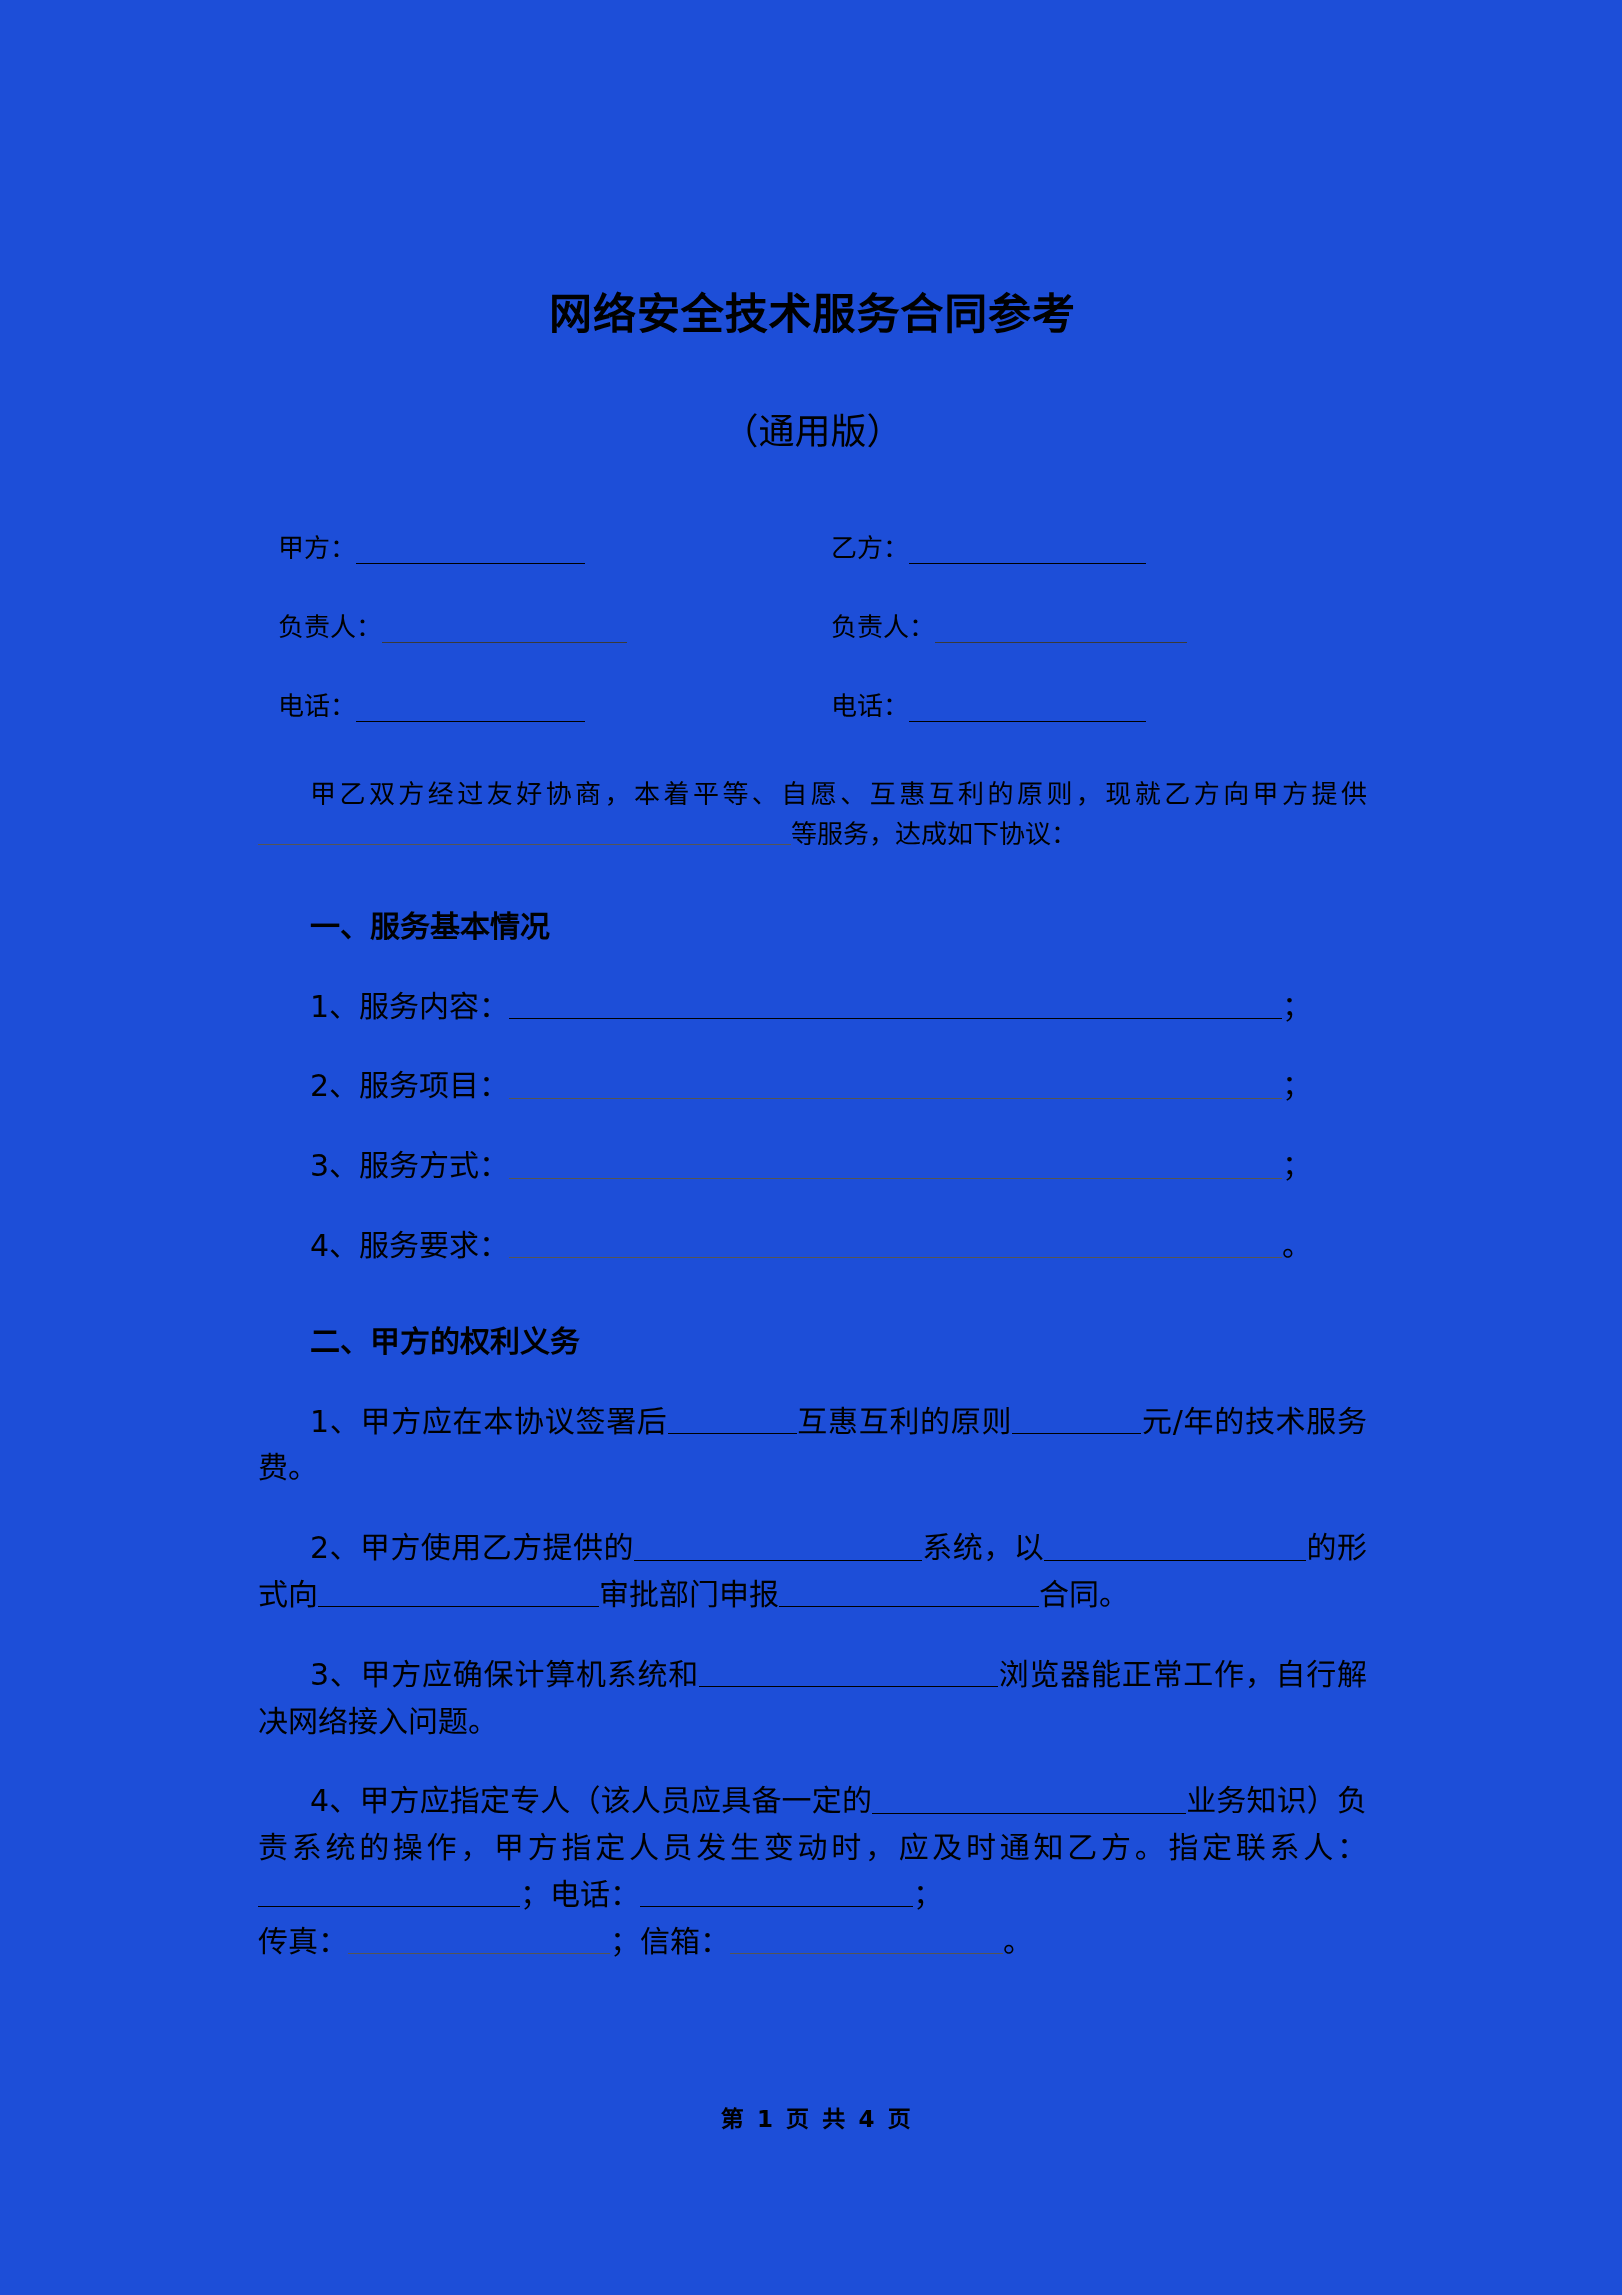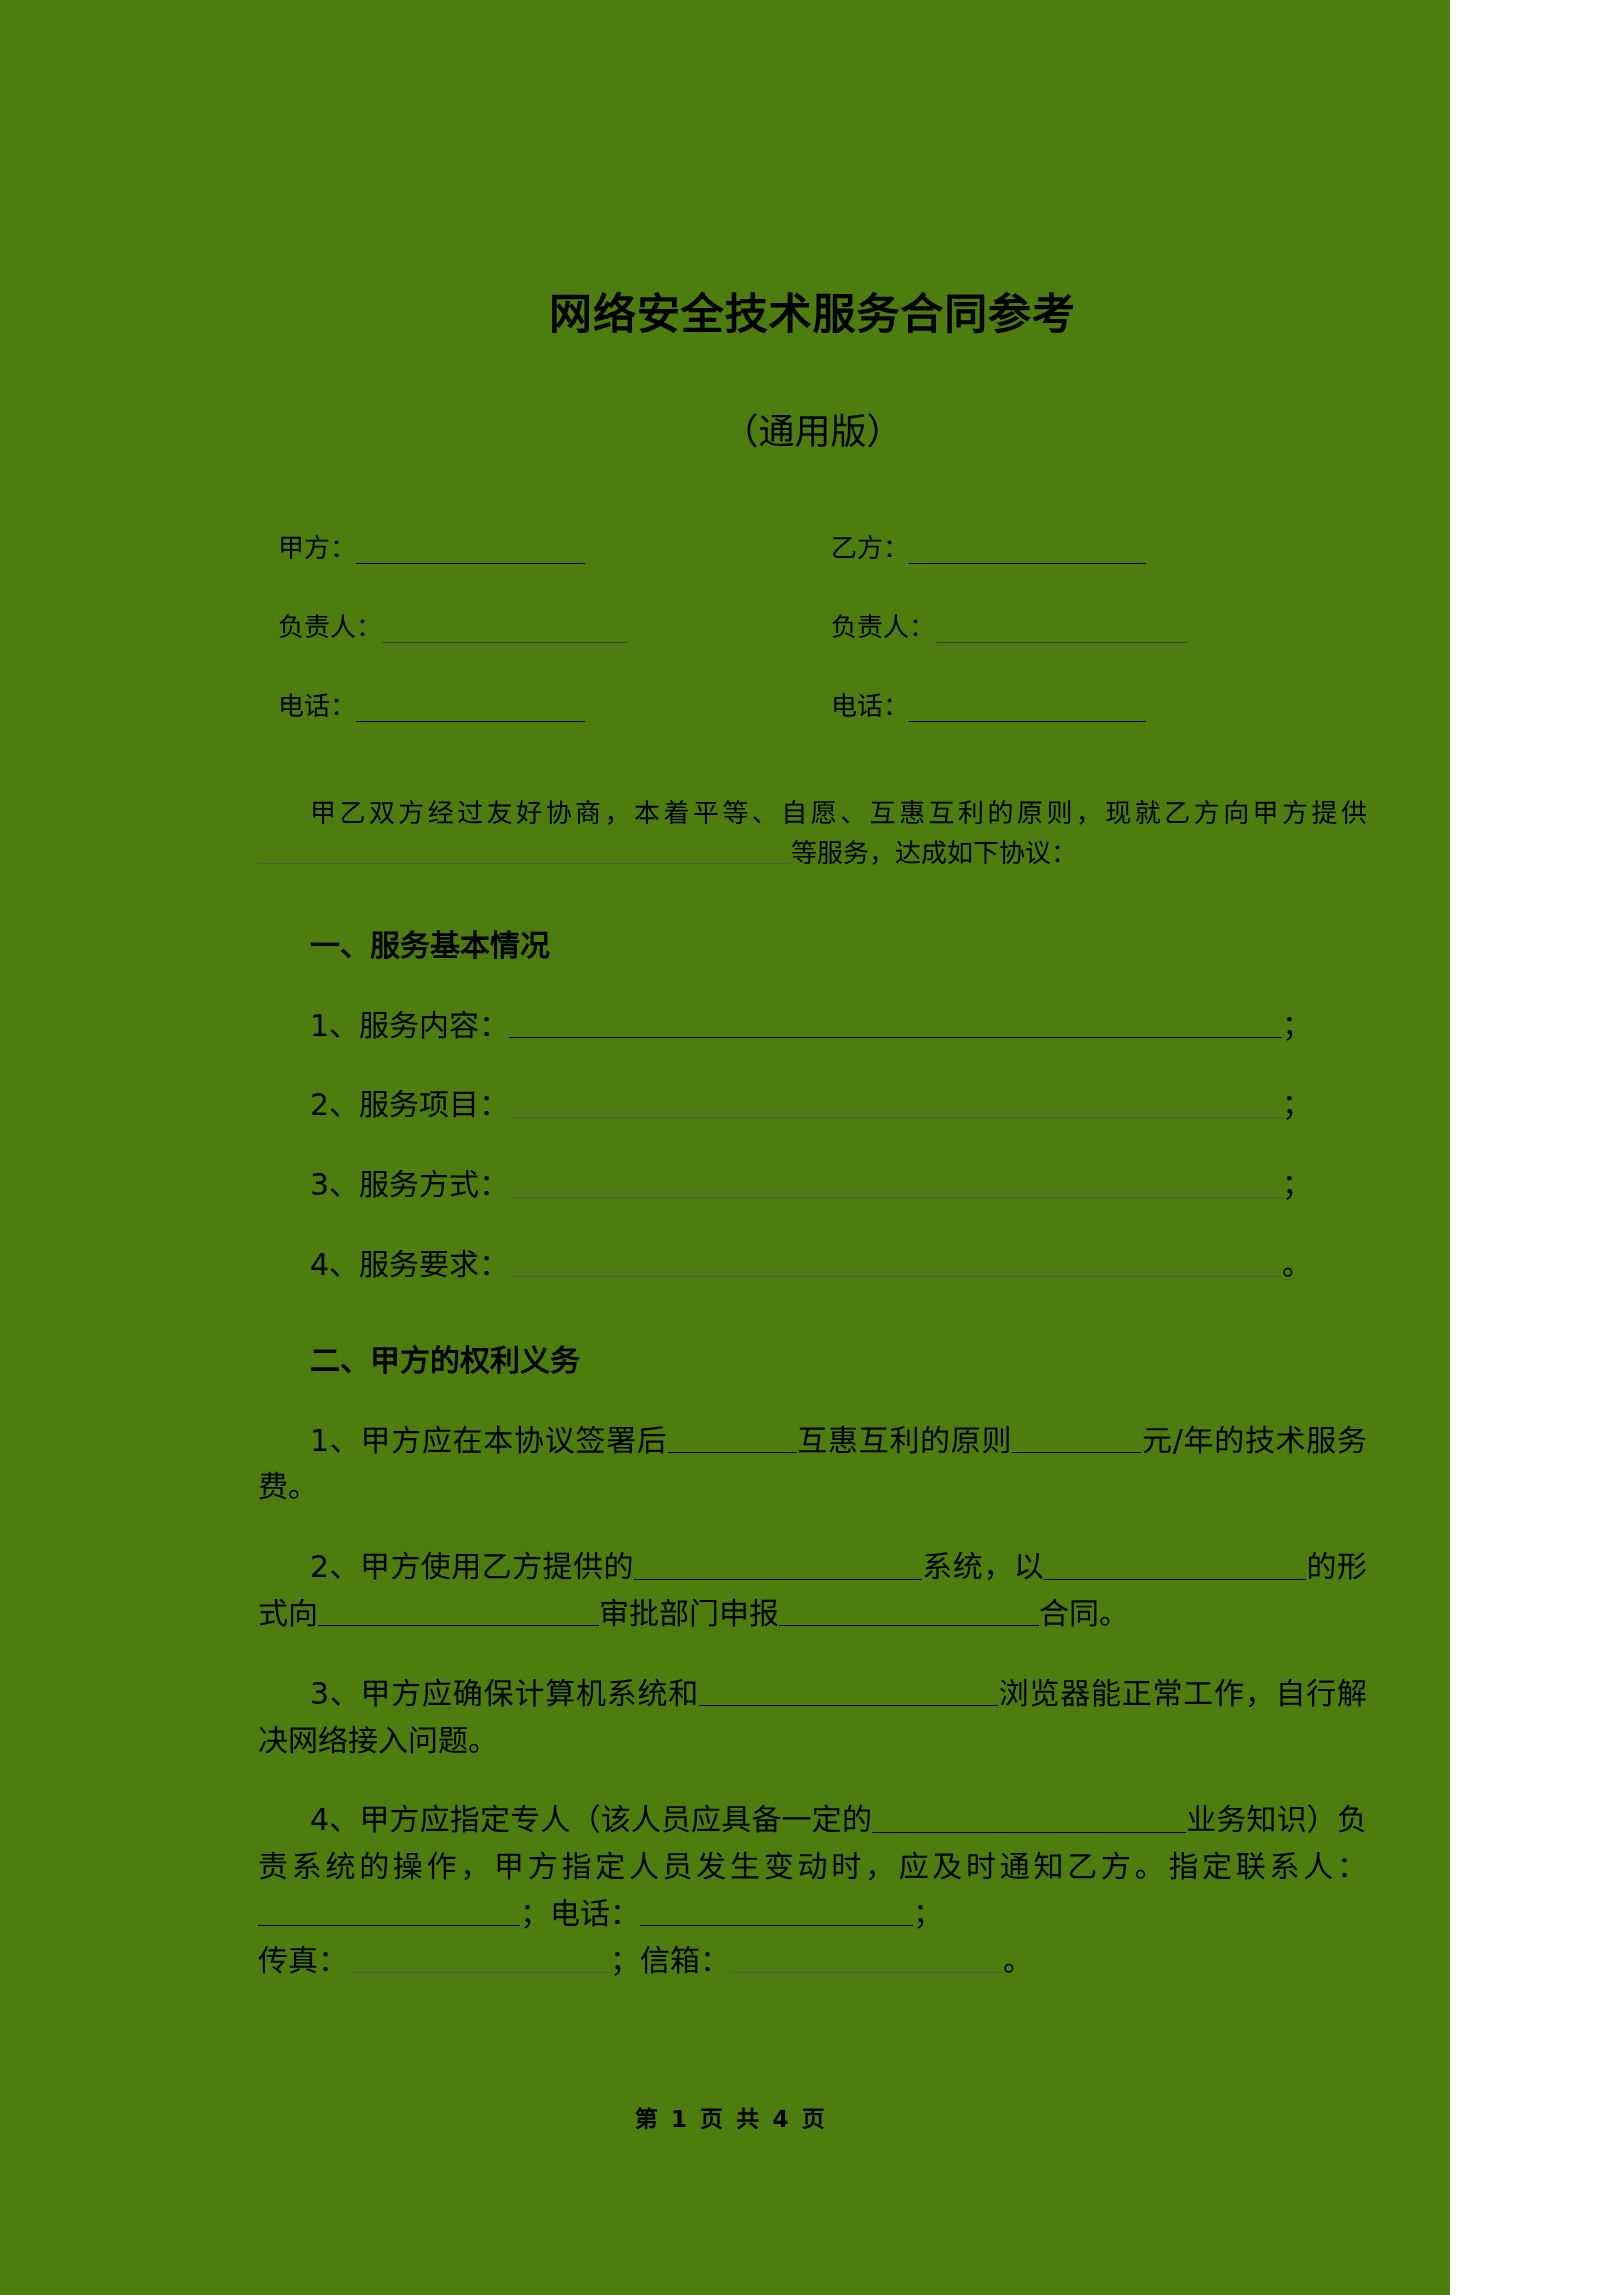--- a/index.html
+++ b/index.html
@@ -7,23 +7,23 @@
     margin: 0;
     padding: 0;
     background: #ffffff;
   }
   body {
     font-family: "DejaVu Sans", "Liberation Sans", sans-serif;
     color: #000000;
   }
   .page {
     position: relative;
-    width: 1450px;
+    width: 1622px;
     height: 2295px;
-    background: #4d7c0f;
+    background: #1d4ed8;
     box-sizing: border-box;
     overflow: hidden;
   }
   .content {
     position: absolute;
     left: 258px;
     top: 0;
     width: 1109px;
   }
 
@@ -184,21 +184,21 @@
           <span class="blank w-tel"></span>
         </div>
         <div class="party-cell right">
           <span class="party-label">电话：</span>
           <span class="blank w-tel-r"></span>
         </div>
       </div>
 
     </div>
 
-    <p class="para indent" style="margin-top:71px;">
+    <p class="para indent" style="margin-top:52px;">
       <span>甲乙双方经过友好协商，本着平等、自愿、互惠互利的原则，现就乙方向甲方提供</span><span class="blank flow g b-intro"></span><span>等服务，达成如下协议：</span>
     </p>
 
     <p class="sec-head" style="margin-top:49px;">一、服务基本情况</p>
 
     <p class="item">
       <span>1、服务内容：</span><span class="blank flow b-svc1"></span><span>；</span>
     </p>
 
     <p class="item">

